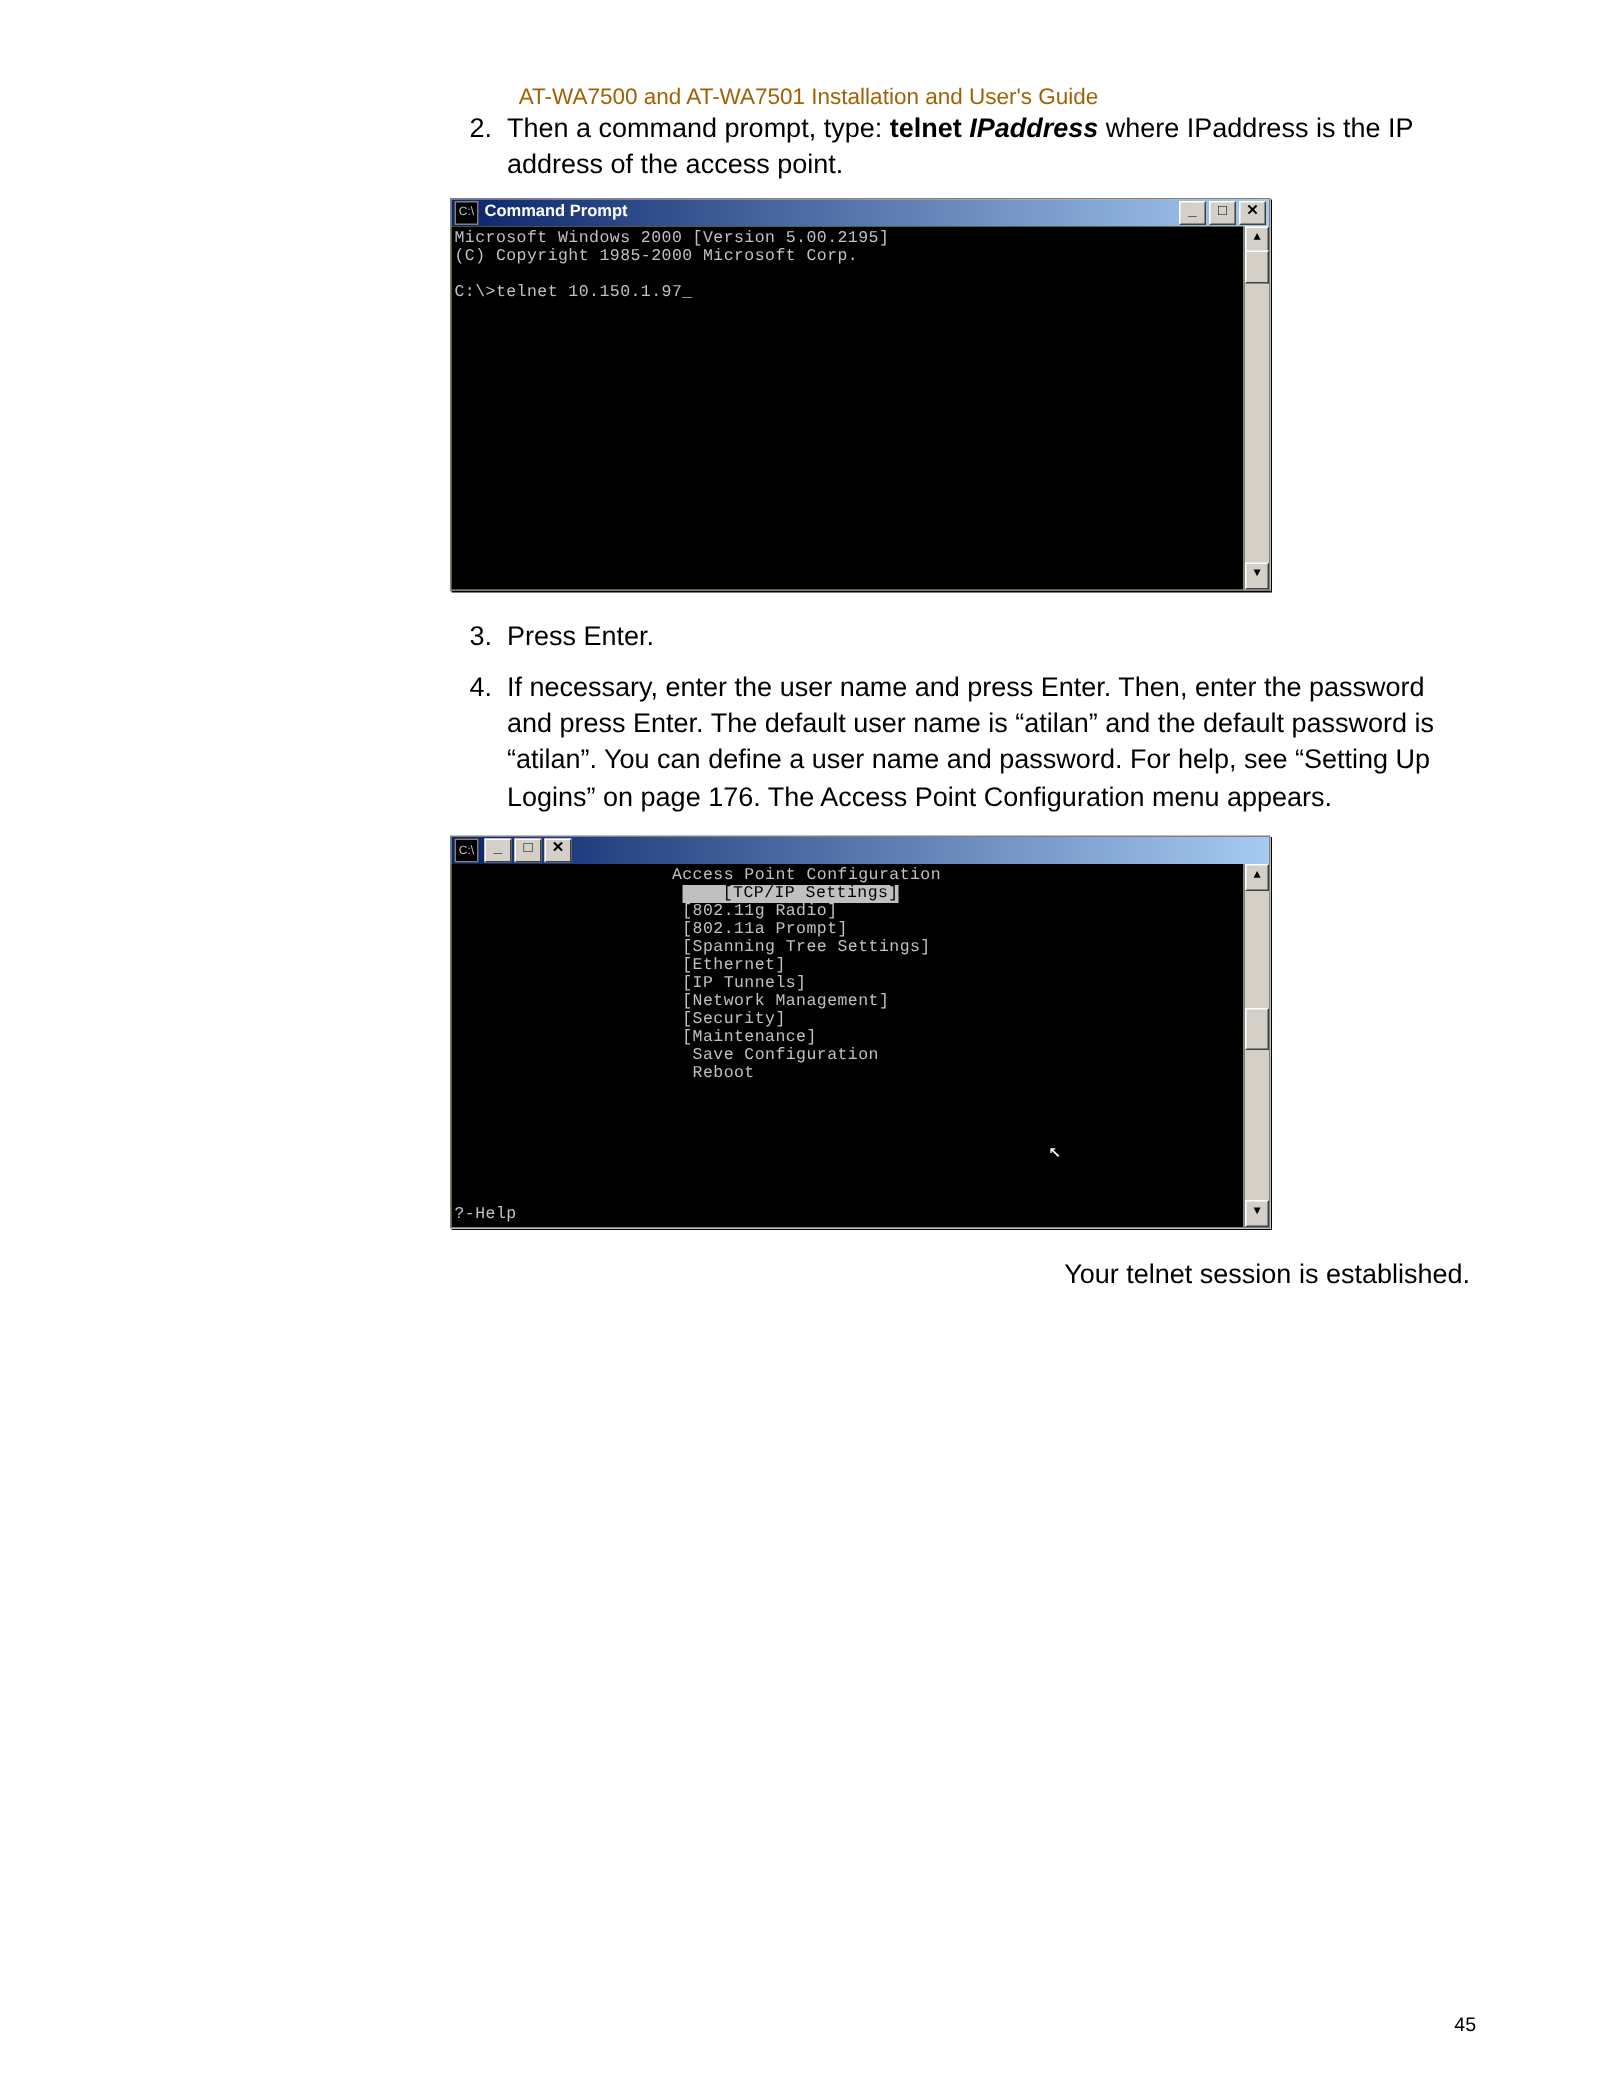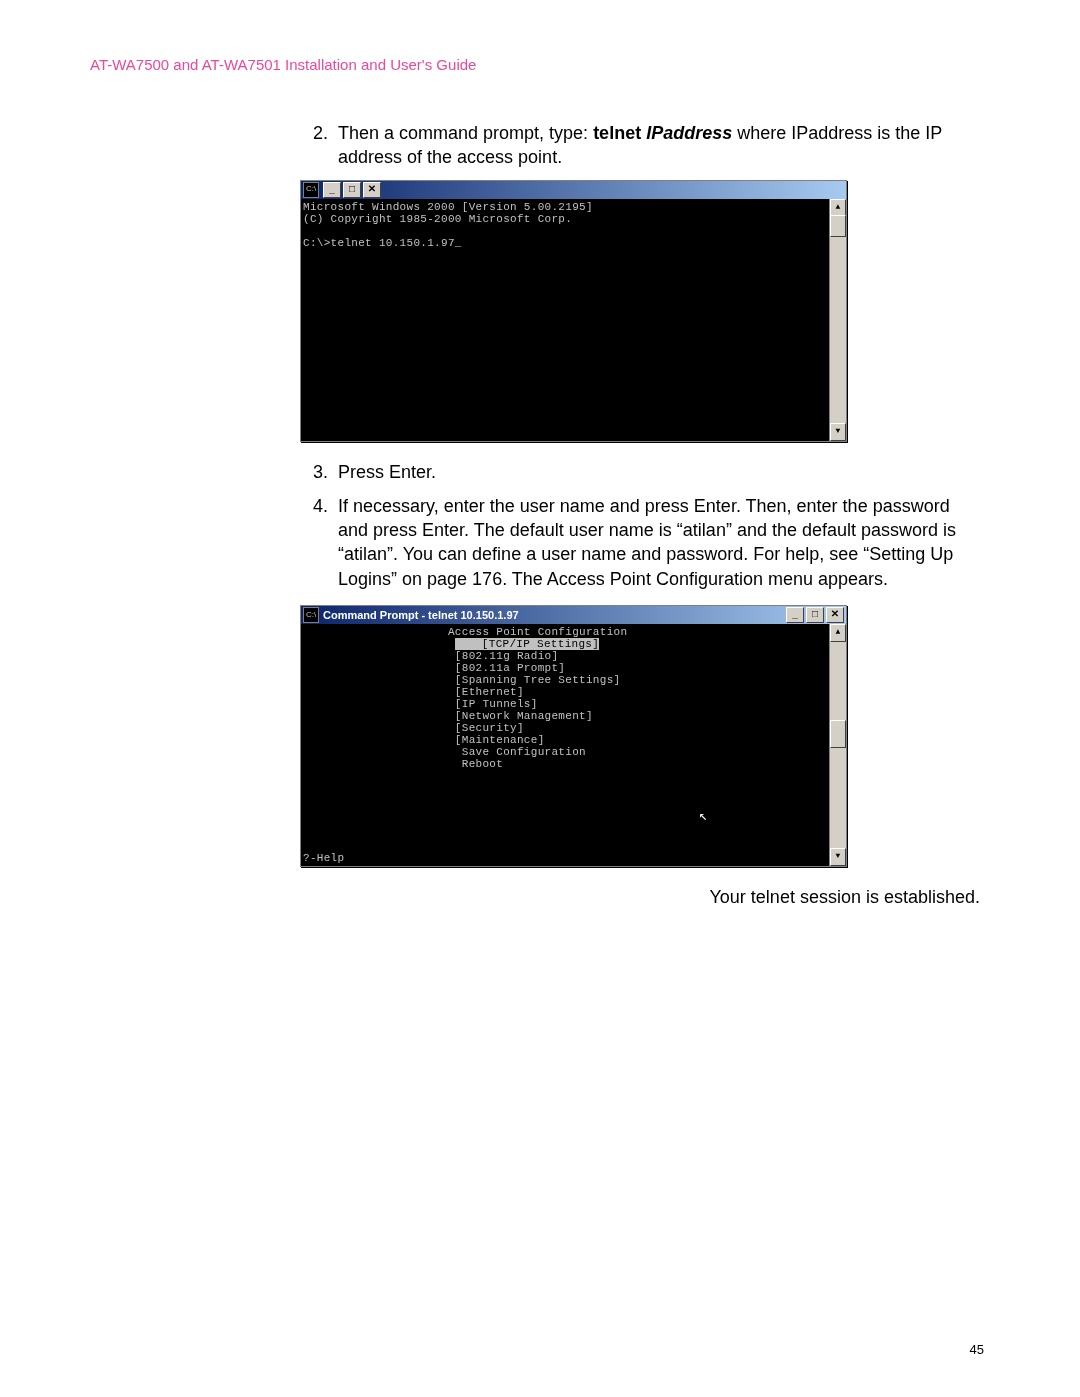--- a/index.html
+++ b/index.html
@@ -10,24 +10,23 @@
     color: #000;
   }
   .page {
     width: 1080px;
     height: 1397px;
     position: relative;
     box-sizing: border-box;
     padding: 56px 90px 0 90px;
   }
   .running-header {
-    text-align: left;
+    text-align: center;
     font-size: 15px;
-    color: #ec4899;
-    margin-bottom: 48px;
+    color: #a16207;
     padding-right: 2px;
   }
   .body-col {
     margin-left: 210px; 
     width: 680px;
     font-size: 18px;
     line-height: 1.35;
   }
   .step {
     display: flex;
@@ -173,20 +172,21 @@
     <div class="step">
       <div class="step-num">2.</div>
       <div class="step-text">
         <span>Then a command prompt, type: </span><b>telnet </b><b><i>IPaddress</i></b><span> where IPaddress is the IP address of the access point.</span>
       </div>
     </div>
 
     <div class="cmdwin" style="margin-left:0;">
       <div class="titlebar">
         <div class="titlebar-icon">C:\</div>
+        <div class="titlebar-title">Command Prompt</div>
         <div class="titlebar-btns">
           <div class="tb-btn">_</div>
           <div class="tb-btn">□</div>
           <div class="tb-btn">✕</div>
         </div>
       </div>
       <div class="client-wrap">
         <div class="client" style="height:238px;"><span>Microsoft Windows 2000 [Version 5.00.2195]</span>
 <span>(C) Copyright 1985-2000 Microsoft Corp.</span>
 <span></span>
@@ -205,21 +205,20 @@
     </div>
 
     <div class="step" style="margin-bottom:14px;">
       <div class="step-num">4.</div>
       <div class="step-text">If necessary, enter the user name and press Enter. Then, enter the password and press Enter. The default user name is “atilan” and the default password is “atilan”. You can define a user name and password. For help, see “Setting Up Logins” on page 176. The Access Point Configuration menu appears.</div>
     </div>
 
     <div class="cmdwin" style="margin-left:0;">
       <div class="titlebar">
         <div class="titlebar-icon">C:\</div>
-        <div class="titlebar-title">Command Prompt - telnet 10.150.1.97</div>
         <div class="titlebar-btns">
           <div class="tb-btn">_</div>
           <div class="tb-btn">□</div>
           <div class="tb-btn">✕</div>
         </div>
       </div>
       <div class="client-wrap">
         <div class="client" style="height:238px;">                     <span>Access Point Configuration</span>
                       <span class="hi">[TCP/IP Settings]</span>
                       <span>[802.11g Radio]</span>

